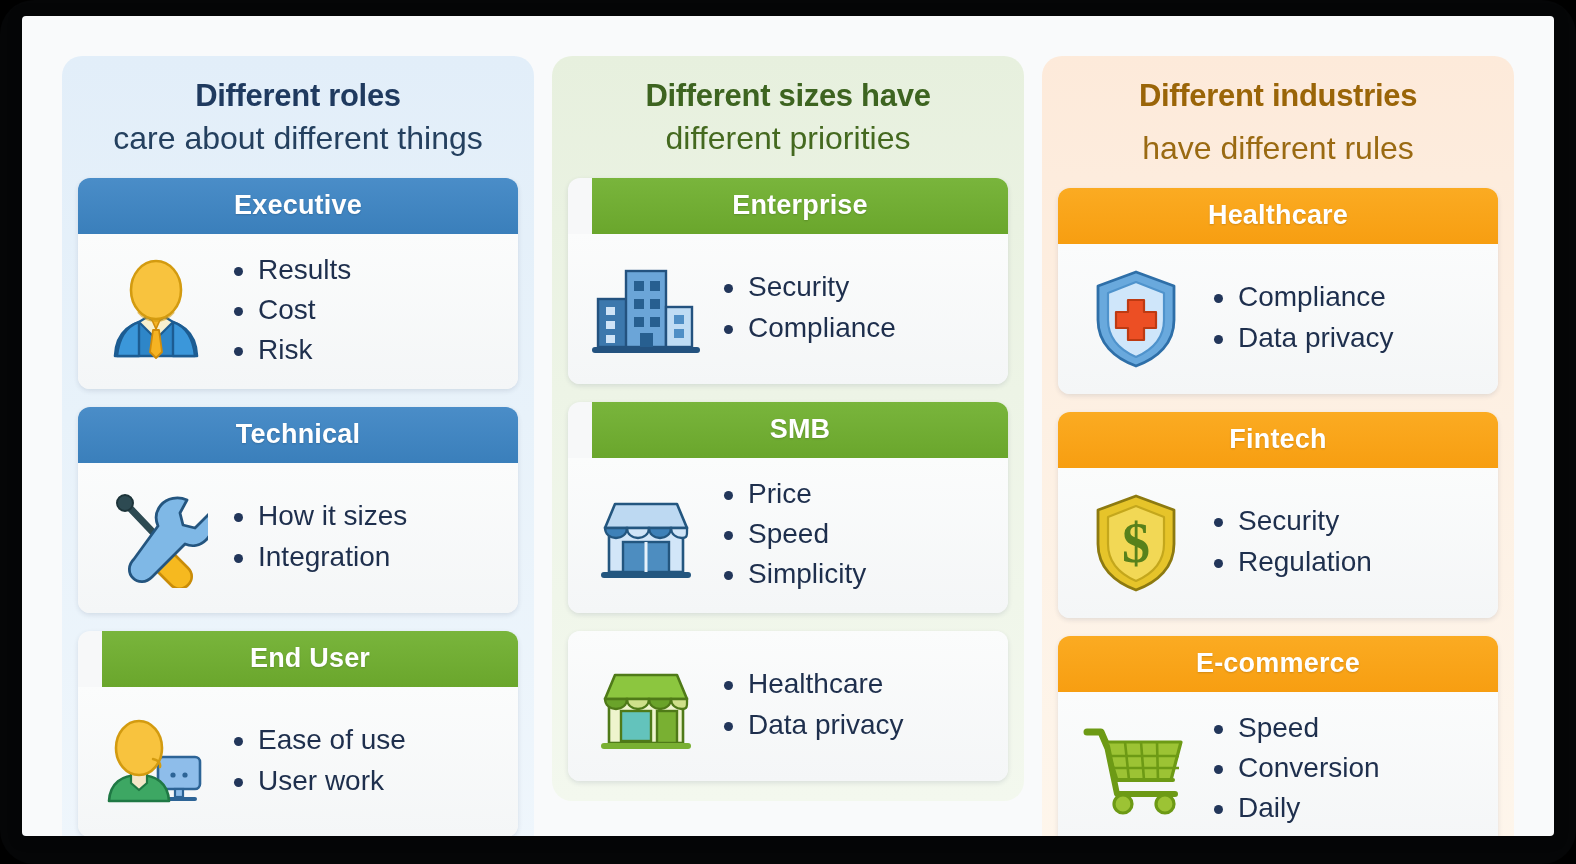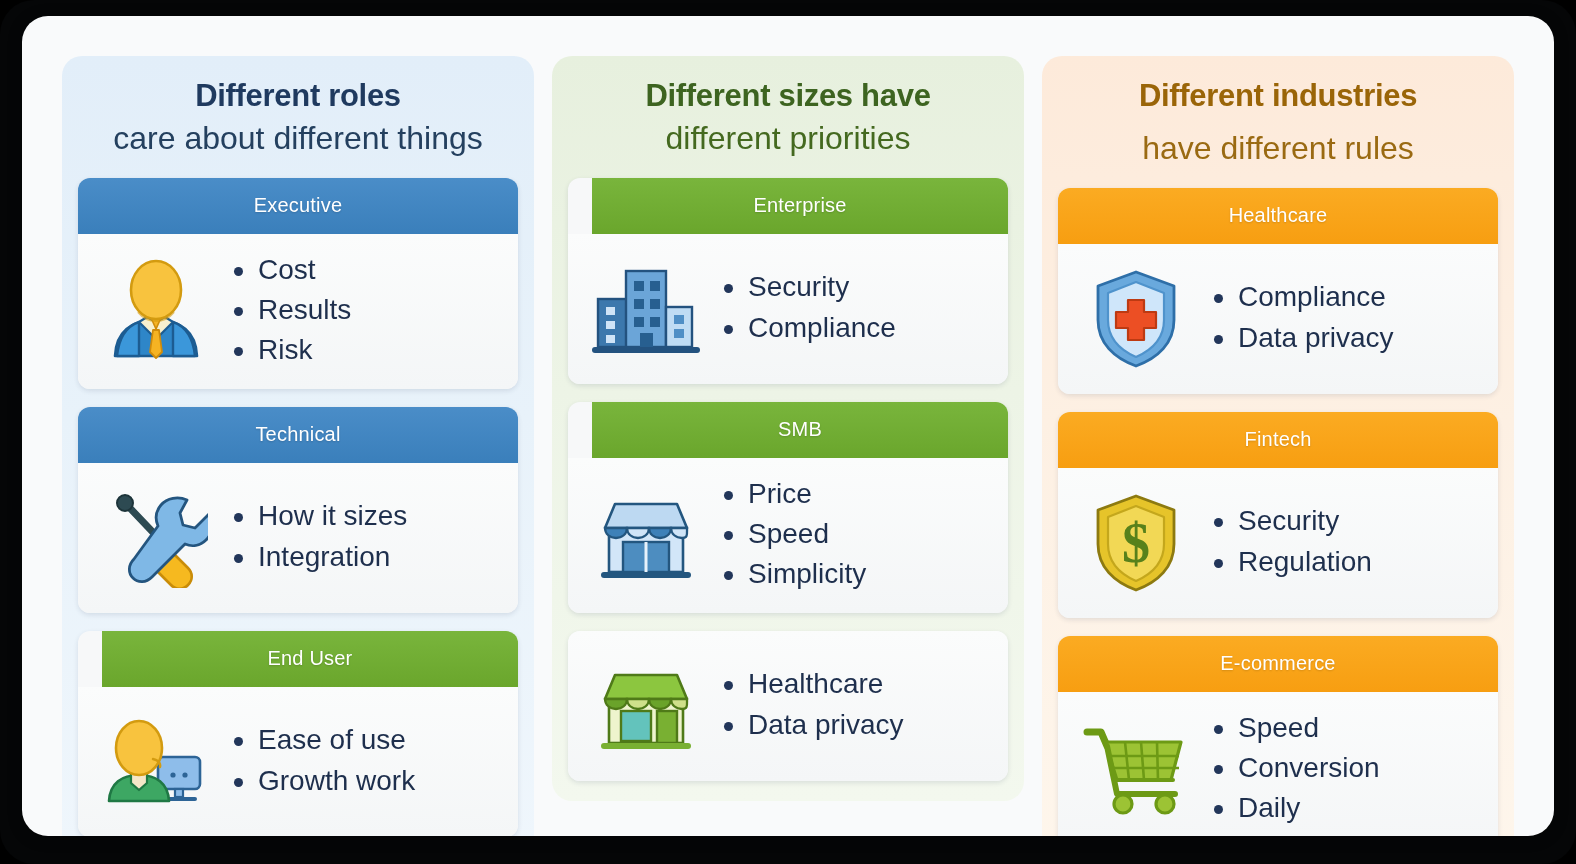--- a/index.html
+++ b/index.html
@@ -21,21 +21,21 @@
     width: 1576px; height: 864px;
     background: #050607;
     border-radius: 34px;
     overflow: hidden;
   }
   #page {
     position: absolute;
     left: 22px; top: 16px;
     width: 1532px; height: 820px;
     background: #f9fafb;
-    border-radius: 26px;
+    border-radius: 4px;
     box-shadow: 0 2px 14px rgba(0,0,0,.35);
     overflow: hidden;
   }
 
   
   #columns {
     position: absolute;
     left: 40px; top: 40px;
     width: 1452px;
     display: flex;
@@ -84,22 +84,22 @@
     background: #f7f8f9;
   }
   .card:last-child { margin-bottom: 0; }
 
   .card-header {
     height: 56px;
     display: flex;
     align-items: center;
     justify-content: center;
     color: #ffffff;
-    font-size: 20px;
-    font-weight: normal;
+    font-size: 27px;
+    font-weight: bold;
     letter-spacing: .2px;
     text-shadow: 0 1px 2px rgba(0,0,0,.16);
   }
   .hdr-blue   { background: linear-gradient(180deg,#4a8dc8 0%, #3a7fbb 100%); }
   .hdr-green  { background: linear-gradient(180deg,#79b53c 0%, #6aa62c 100%); margin-left: 24px; }
   .hdr-orange { background: linear-gradient(180deg,#fbab22 0%, #f79e11 100%); }
 
   .card-body {
     display: flex;
     align-items: center;
@@ -164,22 +164,22 @@
                 <path d="M36 64l17 17 17-17-8-5-9 5-9-5z" fill="#f7f0cf" stroke="#1c5c92" stroke-width="2.2" stroke-linejoin="round"></path>
                 <path d="M36 64c-12 4-20 15-22 34h22z" fill="#3b97da" stroke="#1c5c92" stroke-width="2.4" stroke-linejoin="round"></path>
                 <path d="M70 64c12 4 20 15 22 34H70z" fill="#3b97da" stroke="#1c5c92" stroke-width="2.4" stroke-linejoin="round"></path>
                 <path d="M49 62l4 9 4-9-2.5-4h-3z" fill="#f5b323" stroke="#cf8b0b" stroke-width="1.6" stroke-linejoin="round"></path>
                 <path d="M50 72h6l3 22-6 6-6-6z" fill="#f5b323" stroke="#cf8b0b" stroke-width="1.8" stroke-linejoin="round"></path>
                 <ellipse cx="53" cy="32" rx="25" ry="29" fill="#f8c33e" stroke="#d39b10" stroke-width="2.6"></ellipse>
                 <path d="M35 54c5 6 11 9 18 9s13-3 18-9" fill="none" stroke="#d39b10" stroke-width="2" opacity=".6"></path>
               </svg>
             </div>
             <ul class="bullets">
+              <li>Results</li>
               <li>Cost</li>
-              <li>Results</li>
               <li>Risk</li>
             </ul>
           </div>
         </div>
 
         <div class="card">
           <div class="card-header hdr-blue">Technical</div>
           <div class="card-body">
             <div class="card-icon">
               <svg width="104" height="102" viewBox="0 0 104 102">
@@ -211,21 +211,21 @@
                 <circle cx="84" cy="64" r="2.6" fill="#2d6496"></circle>
 
                 <path d="M8 90c1-18 13-26 30-26s29 8 30 26z" fill="#3da763" stroke="#1f7844" stroke-width="2.6" stroke-linejoin="round"></path>
                 <path d="M30 62h16v10l-8 7-8-7z" fill="#f5e7c8" stroke="#1f7844" stroke-width="2.2" stroke-linejoin="round"></path>
                 <ellipse cx="38" cy="37" rx="23" ry="27" fill="#f8c33e" stroke="#d39b10" stroke-width="2.6"></ellipse>
                 <path d="M52 48c5 1 8 4 7 8" fill="none" stroke="#d39b10" stroke-width="2.4" stroke-linecap="round"></path>
               </svg>
             </div>
             <ul class="bullets">
               <li>Ease of use</li>
-              <li>Growth work</li>
+              <li>User work</li>
             </ul>
           </div>
         </div>
       </div>
 
       <div class="column col-sizes">
         <div class="col-head">
           <div class="col-title">Different sizes have</div>
           <div class="col-sub">different priorities</div>
         </div>

